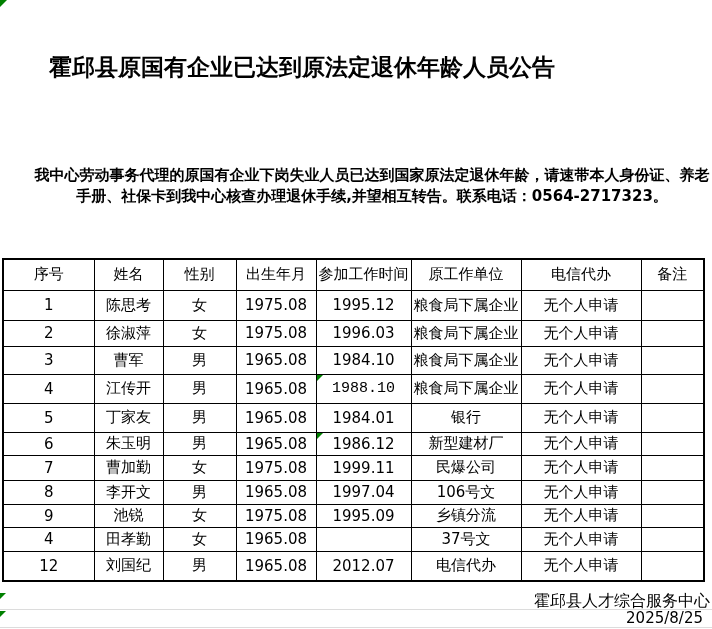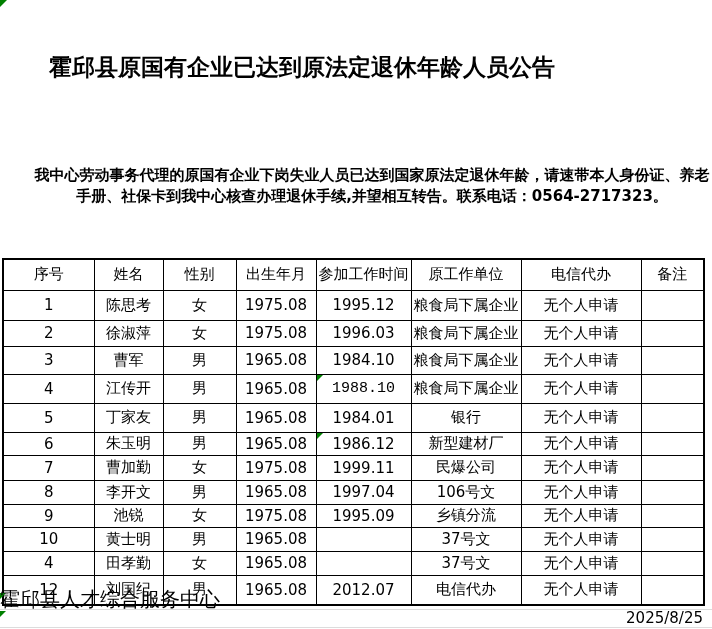--- a/index.html
+++ b/index.html
@@ -31,21 +31,21 @@
     border:1px solid #000;
     text-align:center;vertical-align:middle;
     padding:0;overflow:hidden;white-space:nowrap;
     font-weight:normal;position:relative;
   }
   table.grid{border:2px solid #000;margin-top:12px;}
   td.valign-low{vertical-align:bottom;padding-bottom:2px;font-family:Liberation Mono, monospace;}
 
   .footer-org{
     position:absolute;top:592px;left:0;width:710px;height:17px;
-    text-align:left;font-size:20px;line-height:17px;font-family:Liberation Mono, monospace;
+    text-align:right;font-size:16px;line-height:17px;
   }
   .footer-date{
     position:absolute;top:610px;left:453px;width:250px;height:17px;
     text-align:right;font-size:15px;line-height:17px;
   }
   .hairline{position:absolute;left:0;width:712px;height:1px;background:#dcdcdc;}
 </style>
 </head>
 <body>
 
@@ -166,30 +166,20 @@
         <td>9</td>
         <td>池锐</td>
         <td>女</td>
         <td>1975.08</td>
         <td>1995.09</td>
         <td>乡镇分流</td>
         <td>无个人申请</td>
         <td></td>
       </tr>
       <tr style="height: 24px;">
-        <td>10</td>
-        <td>黄士明</td>
-        <td>男</td>
-        <td>1965.08</td>
-        <td></td>
-        <td>37号文</td>
-        <td>无个人申请</td>
-        <td></td>
-      </tr>
-      <tr style="height: 24px;">
         <td>4</td>
         <td>田孝勤</td>
         <td>女</td>
         <td>1965.08</td>
         <td></td>
         <td>37号文</td>
         <td>无个人申请</td>
         <td></td>
       </tr>
       <tr style="height: 30px;">

